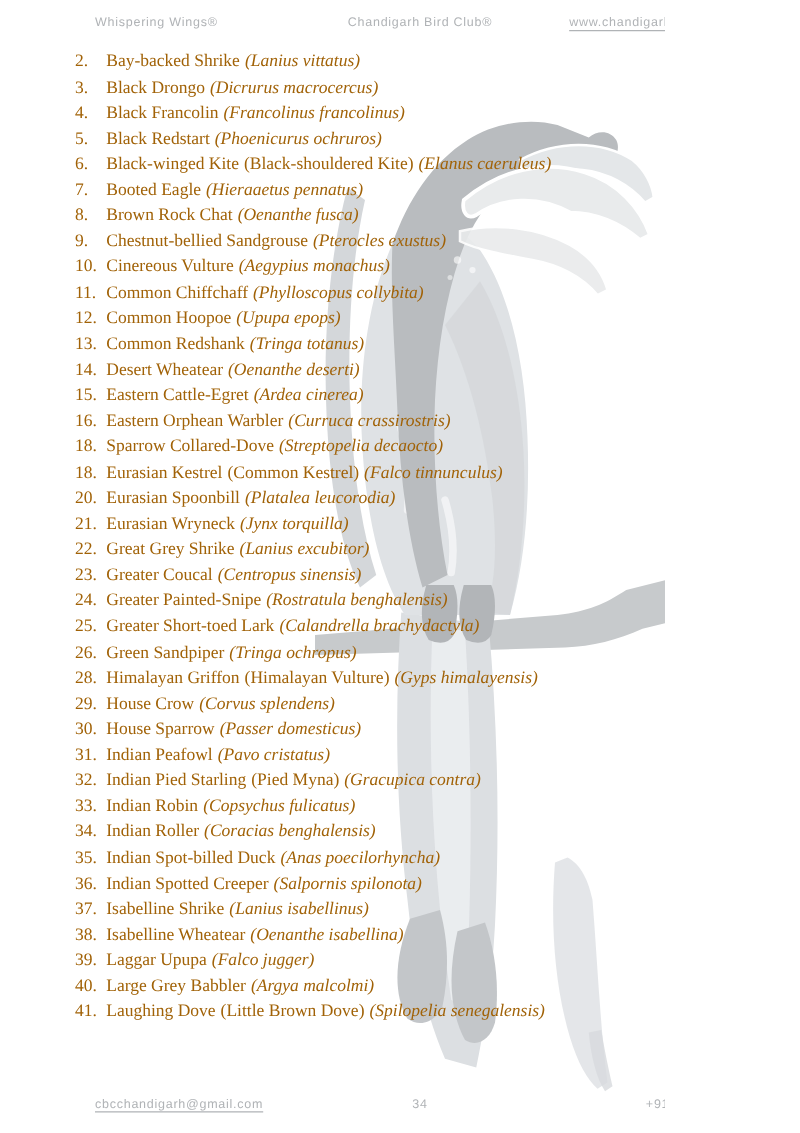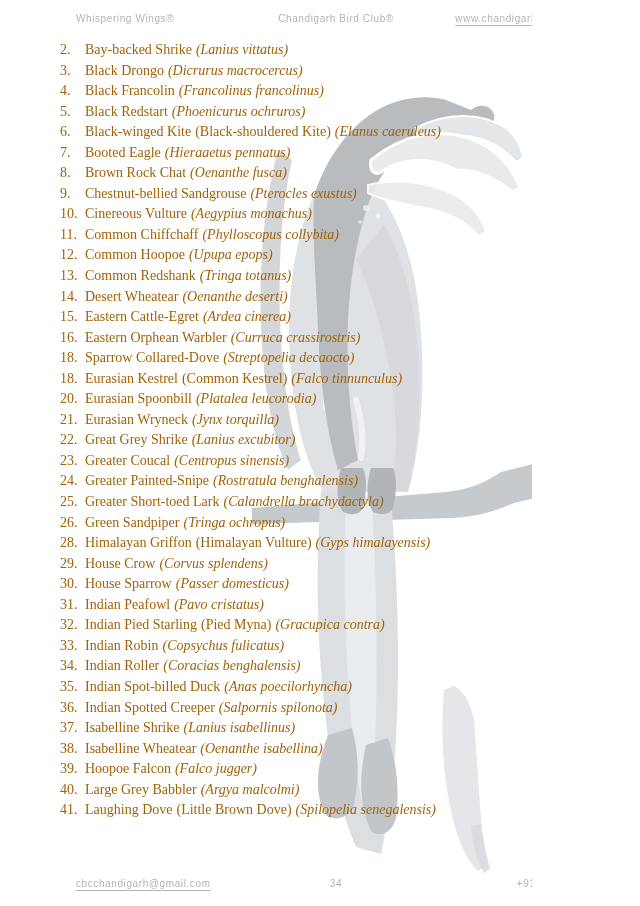--- a/index.html
+++ b/index.html
@@ -140,21 +140,21 @@
       <li><span class="num">29.</span><span class="name">House Crow</span><span class="sci">(Corvus splendens)</span></li>
       <li><span class="num">30.</span><span class="name">House Sparrow</span><span class="sci">(Passer domesticus)</span></li>
       <li><span class="num">31.</span><span class="name">Indian Peafowl</span><span class="sci">(Pavo cristatus)</span></li>
       <li><span class="num">32.</span><span class="name">Indian Pied Starling</span><span class="alt">(Pied Myna)</span><span class="sci">(Gracupica contra)</span></li>
       <li><span class="num">33.</span><span class="name">Indian Robin</span><span class="sci">(Copsychus fulicatus)</span></li>
       <li><span class="num">34.</span><span class="name">Indian Roller</span><span class="sci">(Coracias benghalensis)</span></li>
       <li><span class="num">35.</span><span class="name">Indian Spot-billed Duck</span><span class="sci">(Anas poecilorhyncha)</span></li>
       <li><span class="num">36.</span><span class="name">Indian Spotted Creeper</span><span class="sci">(Salpornis spilonota)</span></li>
       <li><span class="num">37.</span><span class="name">Isabelline Shrike</span><span class="sci">(Lanius isabellinus)</span></li>
       <li><span class="num">38.</span><span class="name">Isabelline Wheatear</span><span class="sci">(Oenanthe isabellina)</span></li>
-      <li><span class="num">39.</span><span class="name">Hoopoe Falcon</span><span class="sci">(Falco jugger)</span></li>
+      <li><span class="num">39.</span><span class="name">Laggar Upupa</span><span class="sci">(Falco jugger)</span></li>
       <li><span class="num">40.</span><span class="name">Large Grey Babbler</span><span class="sci">(Argya malcolmi)</span></li>
       <li><span class="num">41.</span><span class="name">Laughing Dove</span><span class="alt">(Little Brown Dove)</span><span class="sci">(Spilopelia senegalensis)</span></li>
     </ol>
 
   <div class="hf footer">
     <a class="left">cbcchandigarh@gmail.com</a>
     <span class="center">34</span>
     <span class="right" style="text-decoration:none">+91-9779708782</span>
   </div>
 

